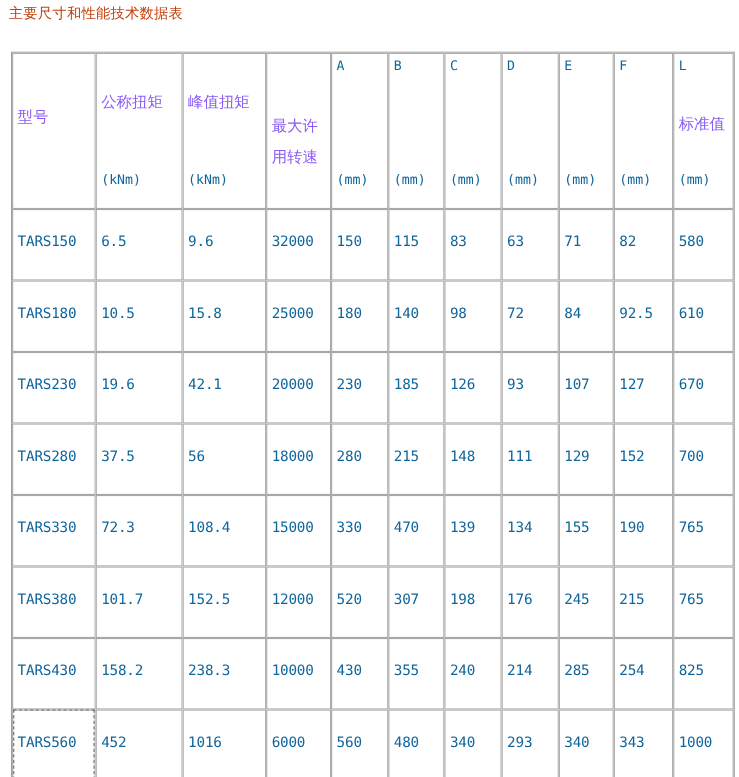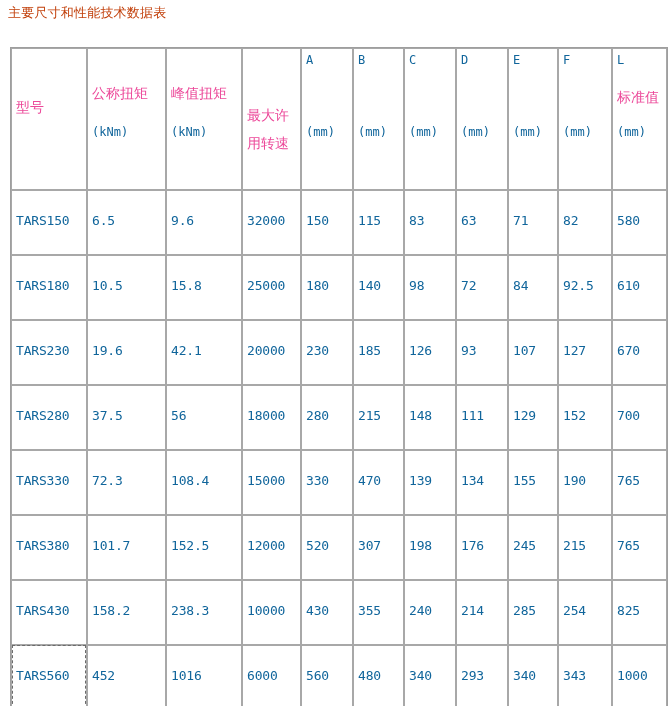--- a/index.html
+++ b/index.html
@@ -63,39 +63,39 @@
     height: 100%;
     padding: 0 4px;
     box-sizing: border-box;
   }
   .th-main {
     position: absolute;
     left: 4px;
     font-size: 14px;
     line-height: 17px;
     white-space: nowrap;
-    color: #ec4899;
+    color: #8b5cf6;
   }
   .th-unit {
     position: absolute;
     left: 4px;
     font-size: 12px;
     line-height: 14px;
     font-family: "DejaVu Sans Mono", "Liberation Mono", monospace;
     color: #10659B;
     white-space: nowrap;
   }
 
   
   .pos-mid    { top: 50px; }
   .pos-mid2   { top: 36px; }
   .pos-mid2b  { top: 58px; }
-  .pos-unit-a { top: 76px; }
+  .pos-unit-a { top: 107px; }
   .pos-top    { top: 4px; }
-  .pos-l-mid  { top: 40px; text-align: right; }
+  .pos-l-mid  { top: 56px; text-align: right; }
 
   
   tr.body-row td {
     height: 63px;
     position: relative;
   }
   .cell-text {
     position: absolute;
     left: 4px;
     top: 22px;

